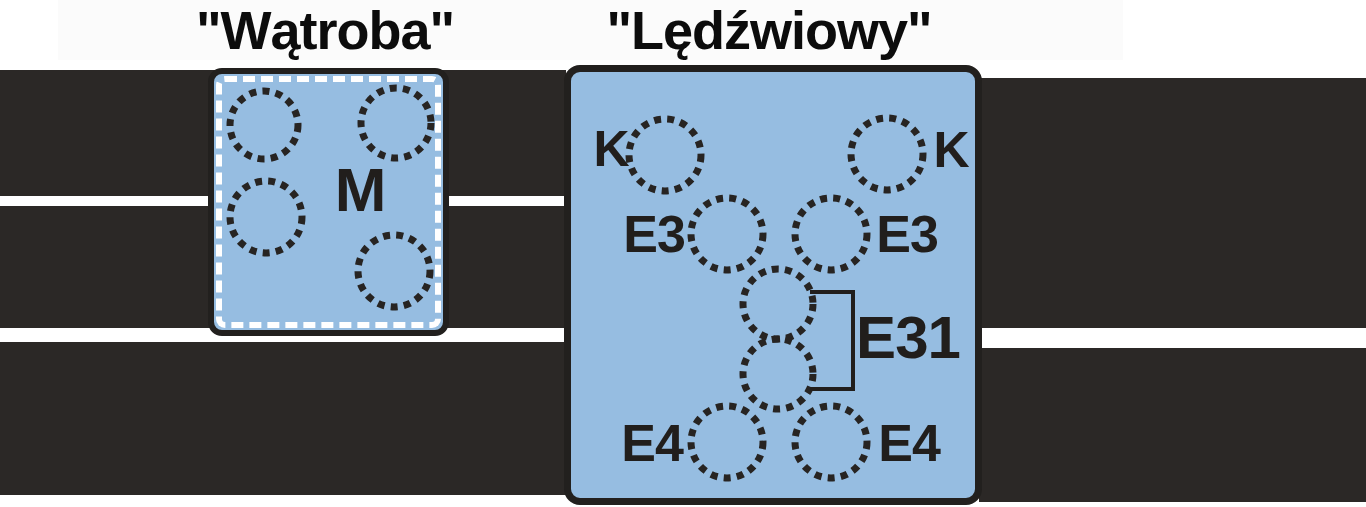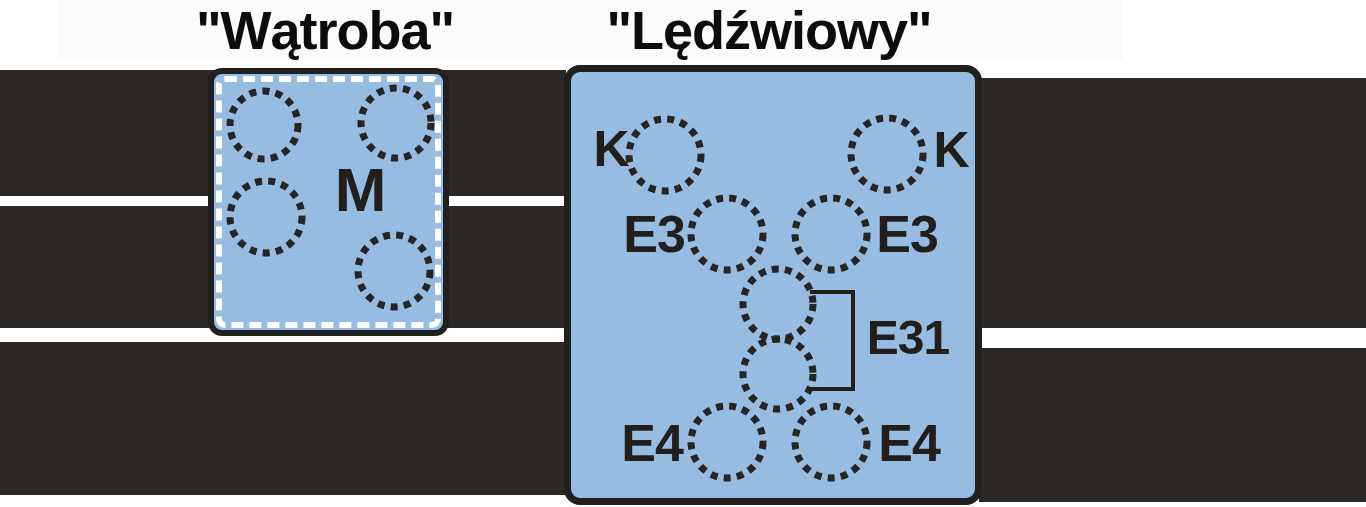--- a/index.html
+++ b/index.html
@@ -73,21 +73,21 @@
       <circle class="cup" cx="831" cy="442" r="36"></circle>
       <path class="brack" d="M810 292 H853 V389 H810"></path>
     </svg>
 
   <div id="labels">
       <div class="pt-label" style="left: 360px; top: 190px; font-size: 62px;">M</div>
       <div class="pt-label" style="left: 611px; top: 149px; font-size: 50px;">K</div>
       <div class="pt-label" style="left: 951px; top: 150px; font-size: 50px;">K</div>
       <div class="pt-label" style="left: 654px; top: 234px; font-size: 52px;">E3</div>
       <div class="pt-label" style="left: 907px; top: 234px; font-size: 52px;">E3</div>
-      <div class="pt-label" style="left: 908px; top: 338px; font-size: 48px;">E31</div>
+      <div class="pt-label" style="left: 908px; top: 338px; font-size: 60px;">E31</div>
       <div class="pt-label" style="left: 652px; top: 443px; font-size: 52px;">E4</div>
       <div class="pt-label" style="left: 909px; top: 443px; font-size: 52px;">E4</div>
     </div>
 
   <div class="title title-left">"Wątroba"</div>
 
   <div class="title title-right">"Lędźwiowy"</div>
 </div>
 
 </body></html>

